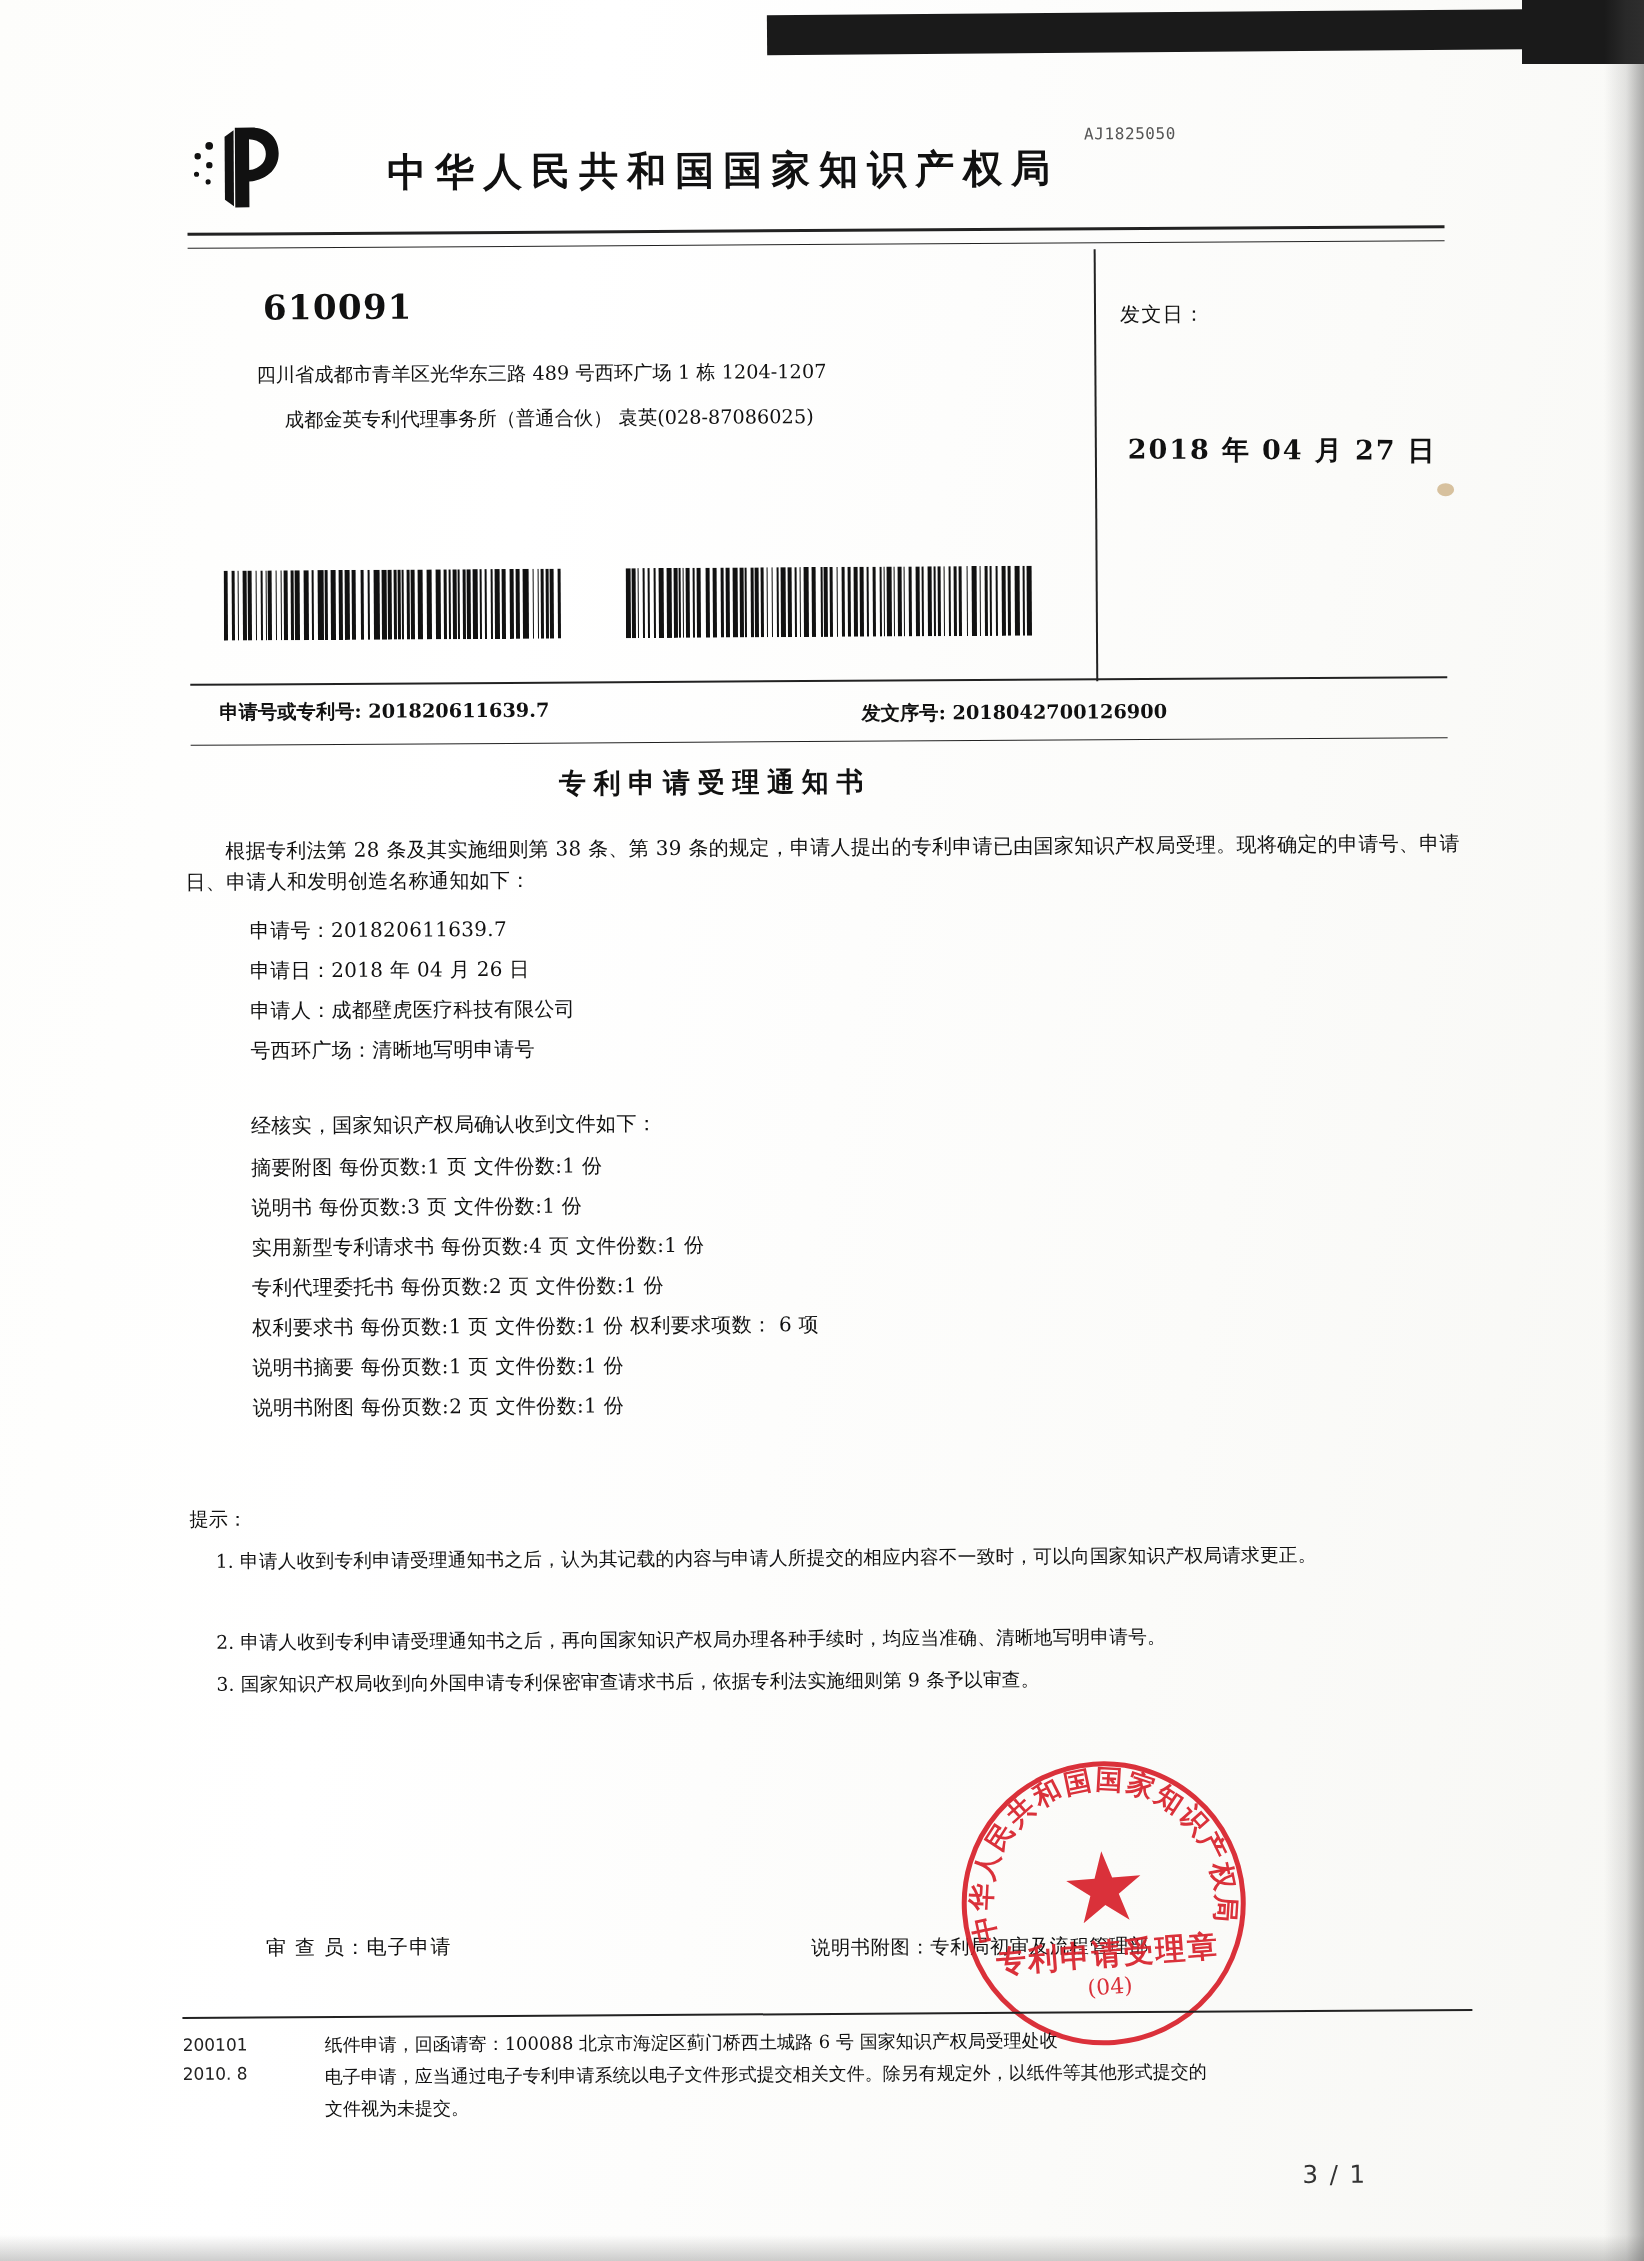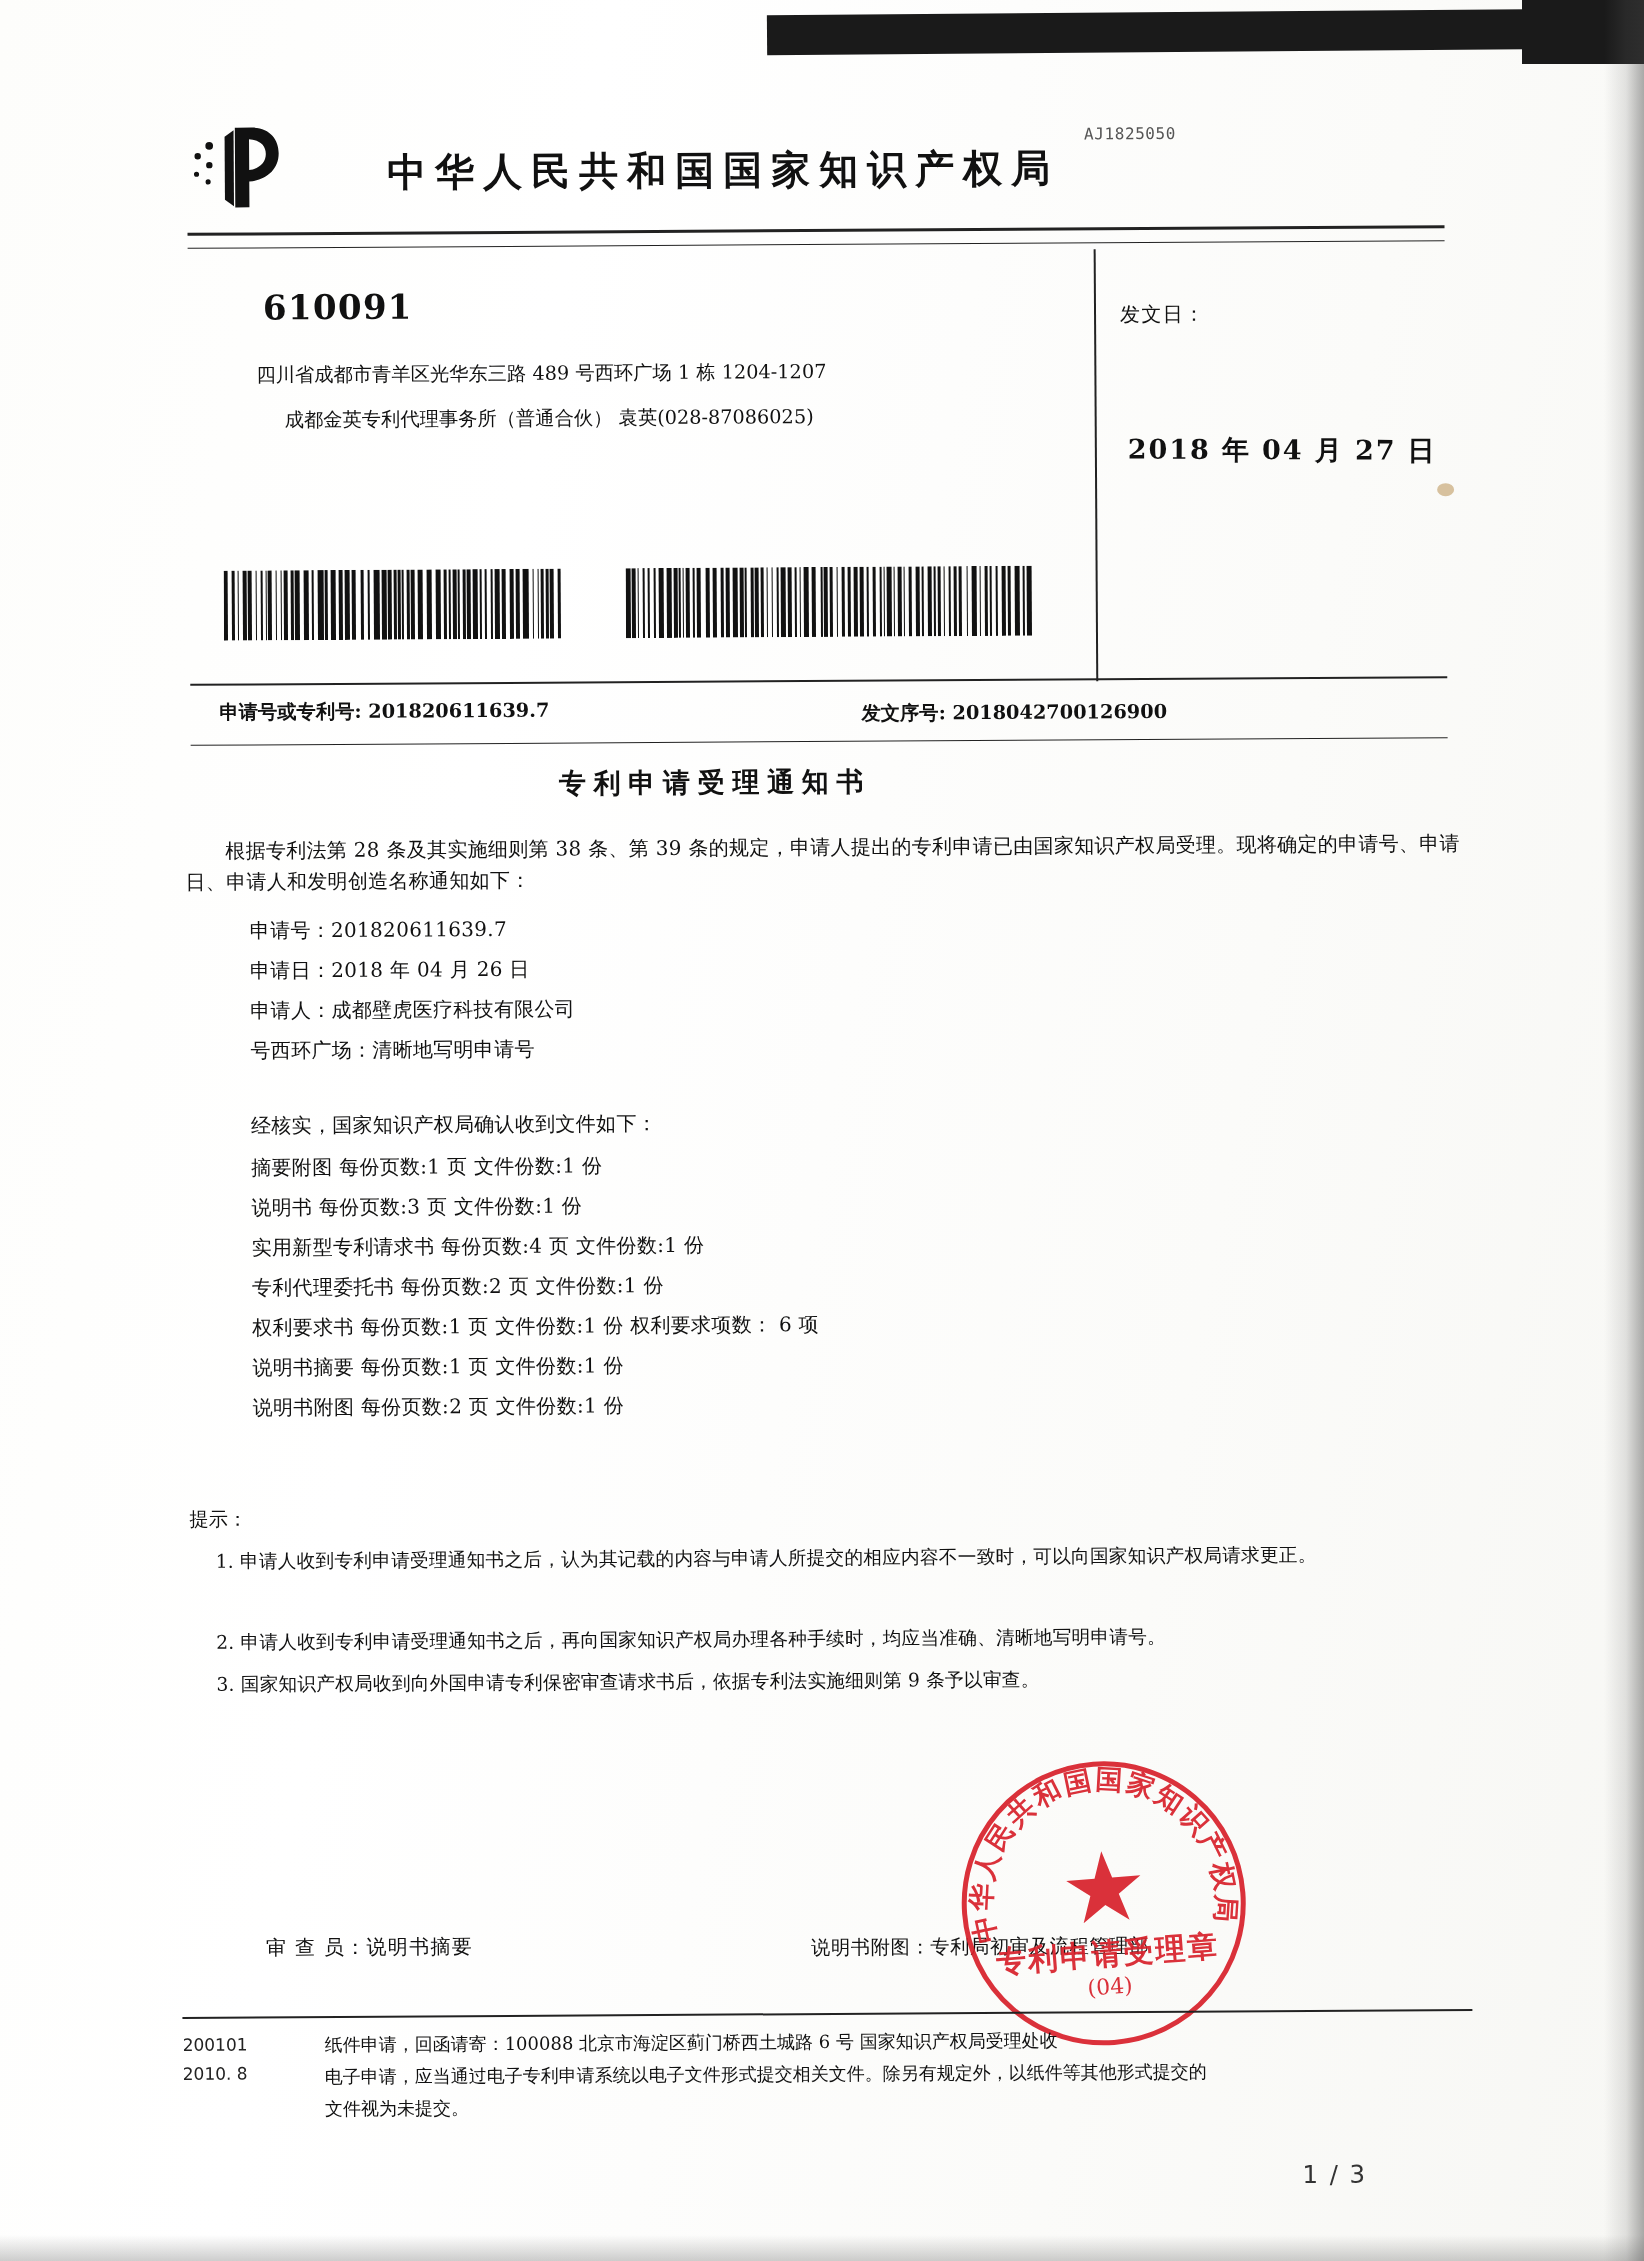--- a/index.html
+++ b/index.html
@@ -363,21 +363,21 @@
     <div class="kv" style="top:1311px;">权利要求书 每份页数:1 页 文件份数:1 份 权利要求项数： 6 项</div>
     <div class="kv" style="top:1351px;">说明书摘要 每份页数:1 页 文件份数:1 份</div>
     <div class="kv" style="top:1391px;">说明书附图 每份页数:2 页 文件份数:1 份</div>
 
     <div class="hint-title">提示：</div>
     <div class="hint" style="top:1544px;">1. 申请人收到专利申请受理通知书之后，认为其记载的内容与申请人所提交的相应内容不一致时，可以向国家知识产权局请求更正。</div>
     <div class="hint" style="top:1625px;">2. 申请人收到专利申请受理通知书之后，再向国家知识产权局办理各种手续时，均应当准确、清晰地写明申请号。</div>
     <div class="hint" style="top:1667px;">3. 国家知识产权局收到向外国申请专利保密审查请求书后，依据专利法实施细则第 9 条予以审查。</div>
 
     <div class="examiner">
-      <span>审 查 员：</span><span>说明书摘要</span>
+      <span>审 查 员：</span><span>电子申请</span>
     </div>
     <div class="dept">
       <span>说明书附图：</span><span>专利局初审及流程管理部</span>
     </div>
 
     <div class="seal">
       <div class="seal-ring"></div>
       <svg class="seal-arc" viewBox="0 0 440 440">
         <defs>
           <path id="arcpath" d="M 48 250 A 175 175 0 1 1 392 250" fill="none"></path>
@@ -395,21 +395,21 @@
 
     <div class="rule" style="left:177px; top:2013px; width:1290px; height:1.9px;"></div>
 
     <div class="footcode" style="top:2031px;">200101</div>
     <div class="footcode" style="top:2060px;">2010. 8</div>
 
     <div class="footline" style="top:2028px;">纸件申请，回函请寄：100088 北京市海淀区蓟门桥西土城路 6 号  国家知识产权局受理处收</div>
     <div class="footline" style="top:2060px;">电子申请，应当通过电子专利申请系统以电子文件形式提交相关文件。除另有规定外，以纸件等其他形式提交的</div>
     <div class="footline" style="top:2092px;">文件视为未提交。</div>
 
-    <div class="pageno">1 / 3</div>
+    <div class="pageno">3 / 1</div>
   </div>
 
   <div class="top-black-bar"></div>
   <div class="top-black-bar2"></div>
   <div class="scan-edge-right"></div>
   <div class="scan-edge-bottom"></div>
 </div>
 
 
 </body></html>

